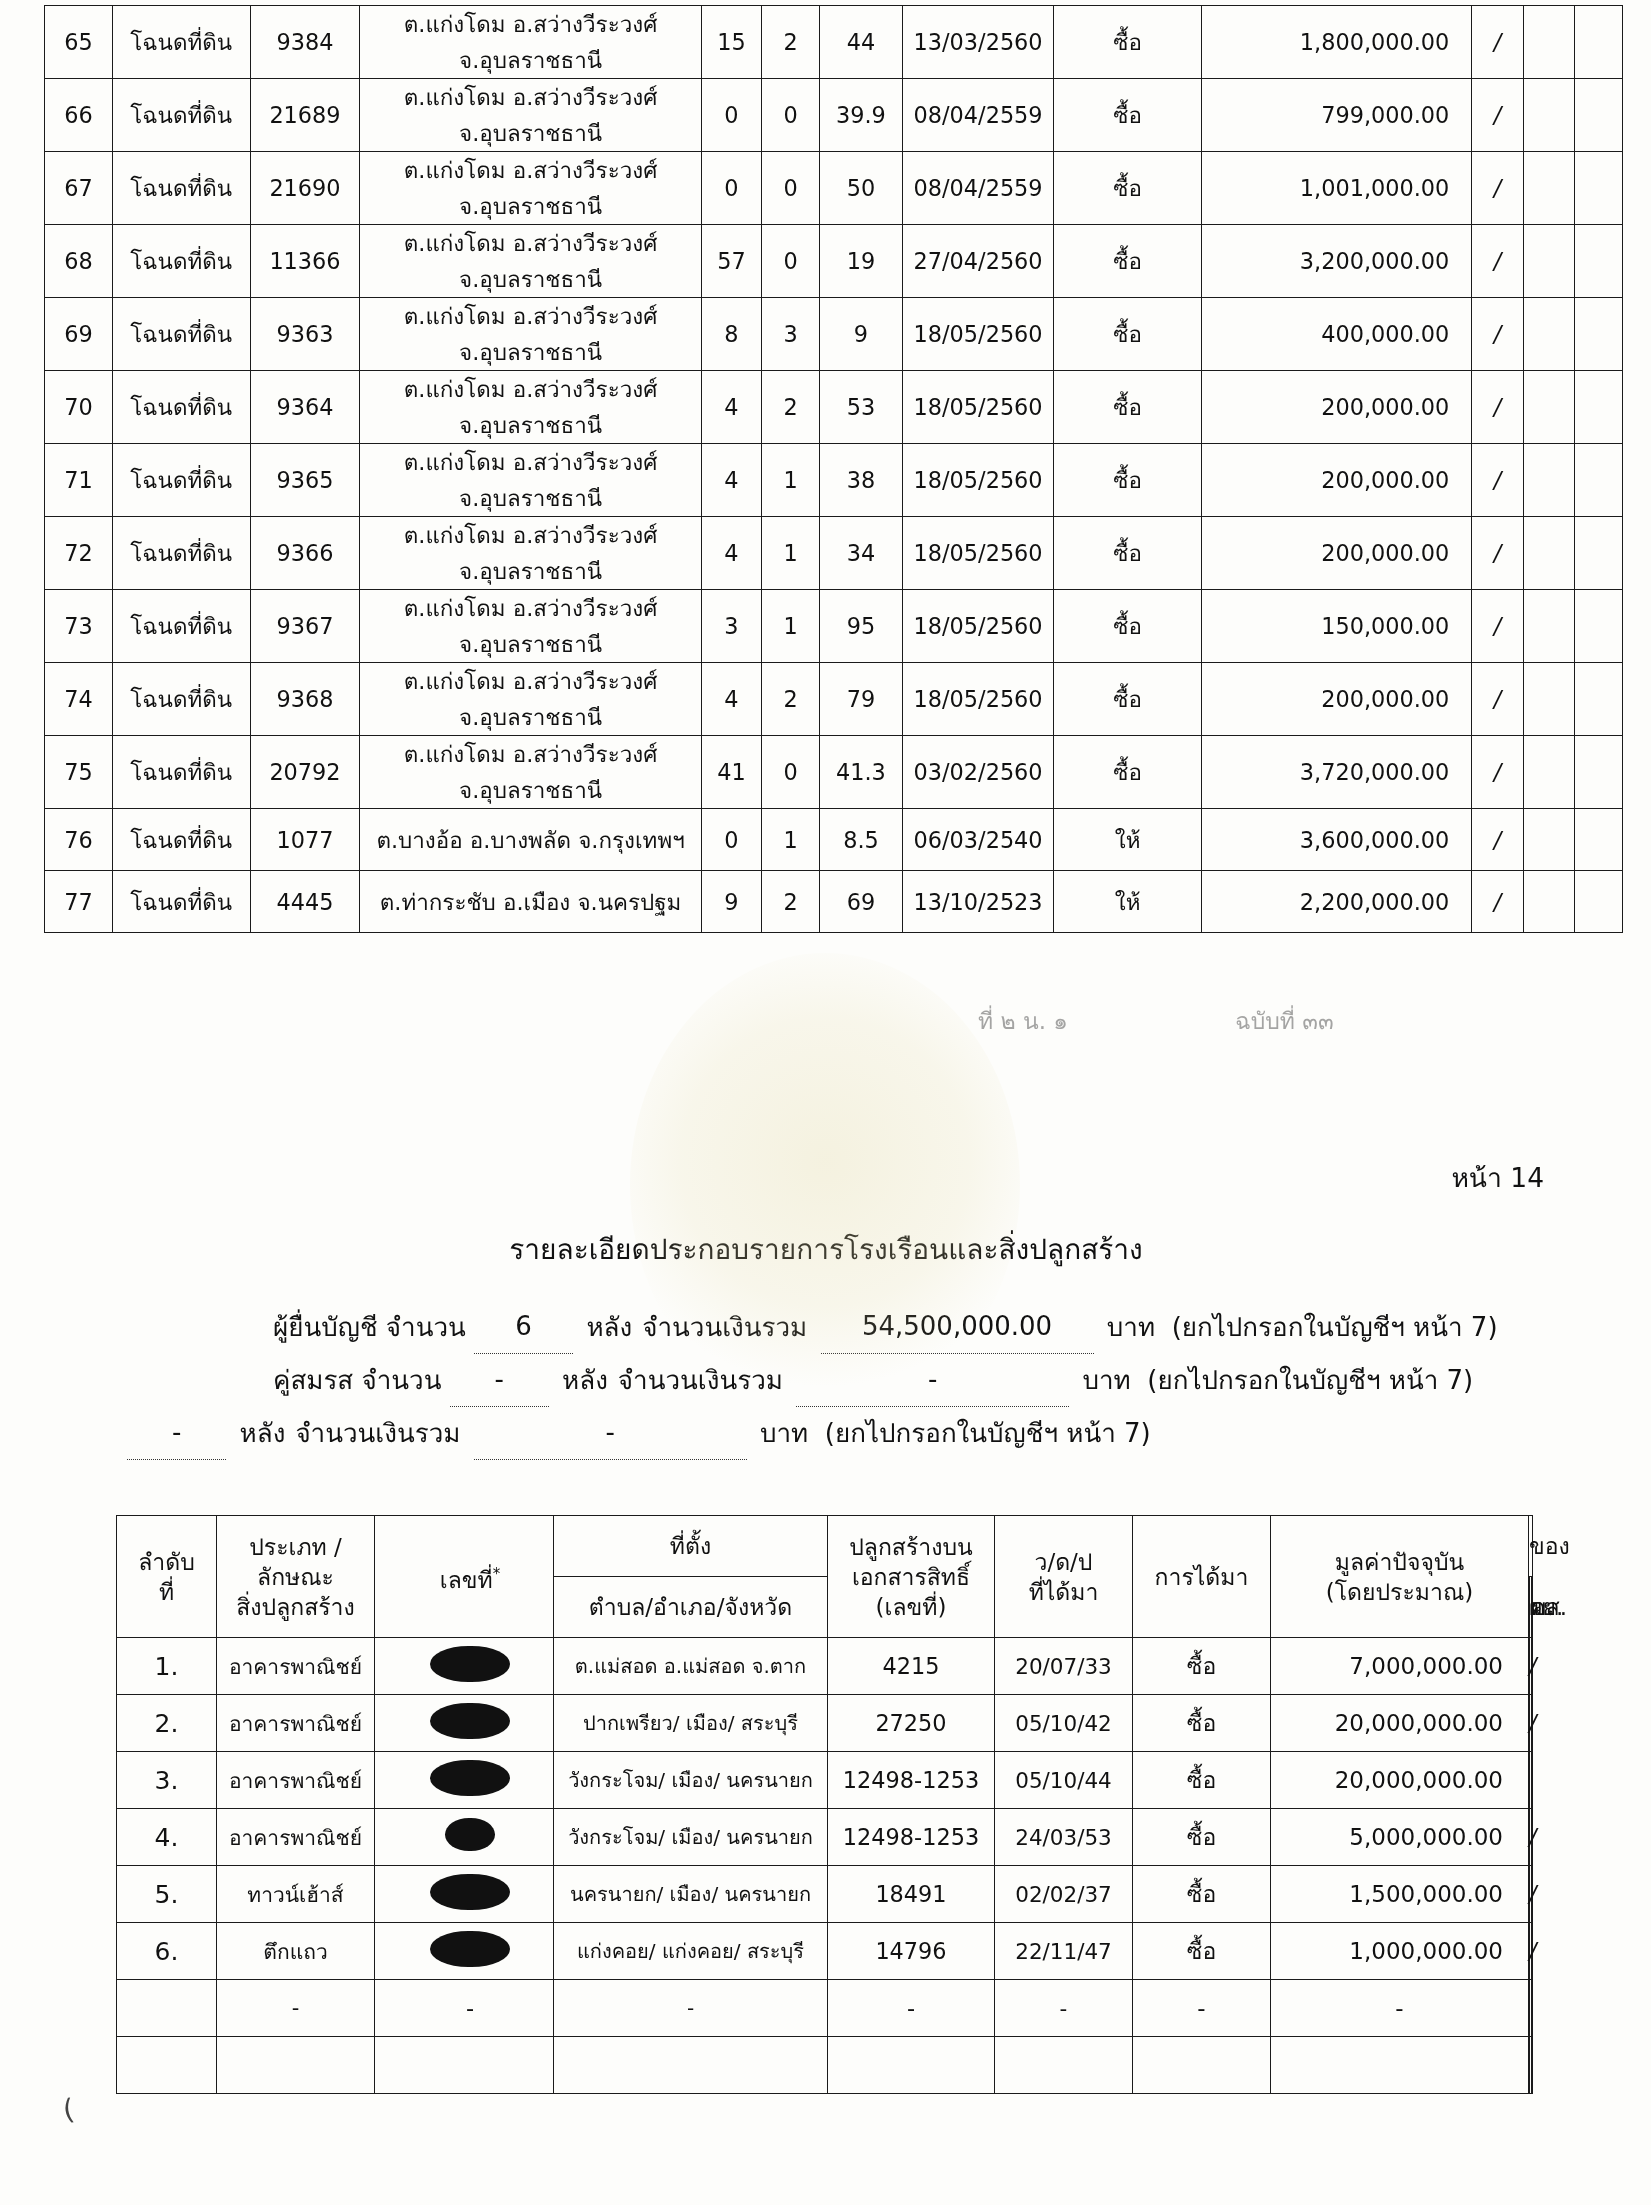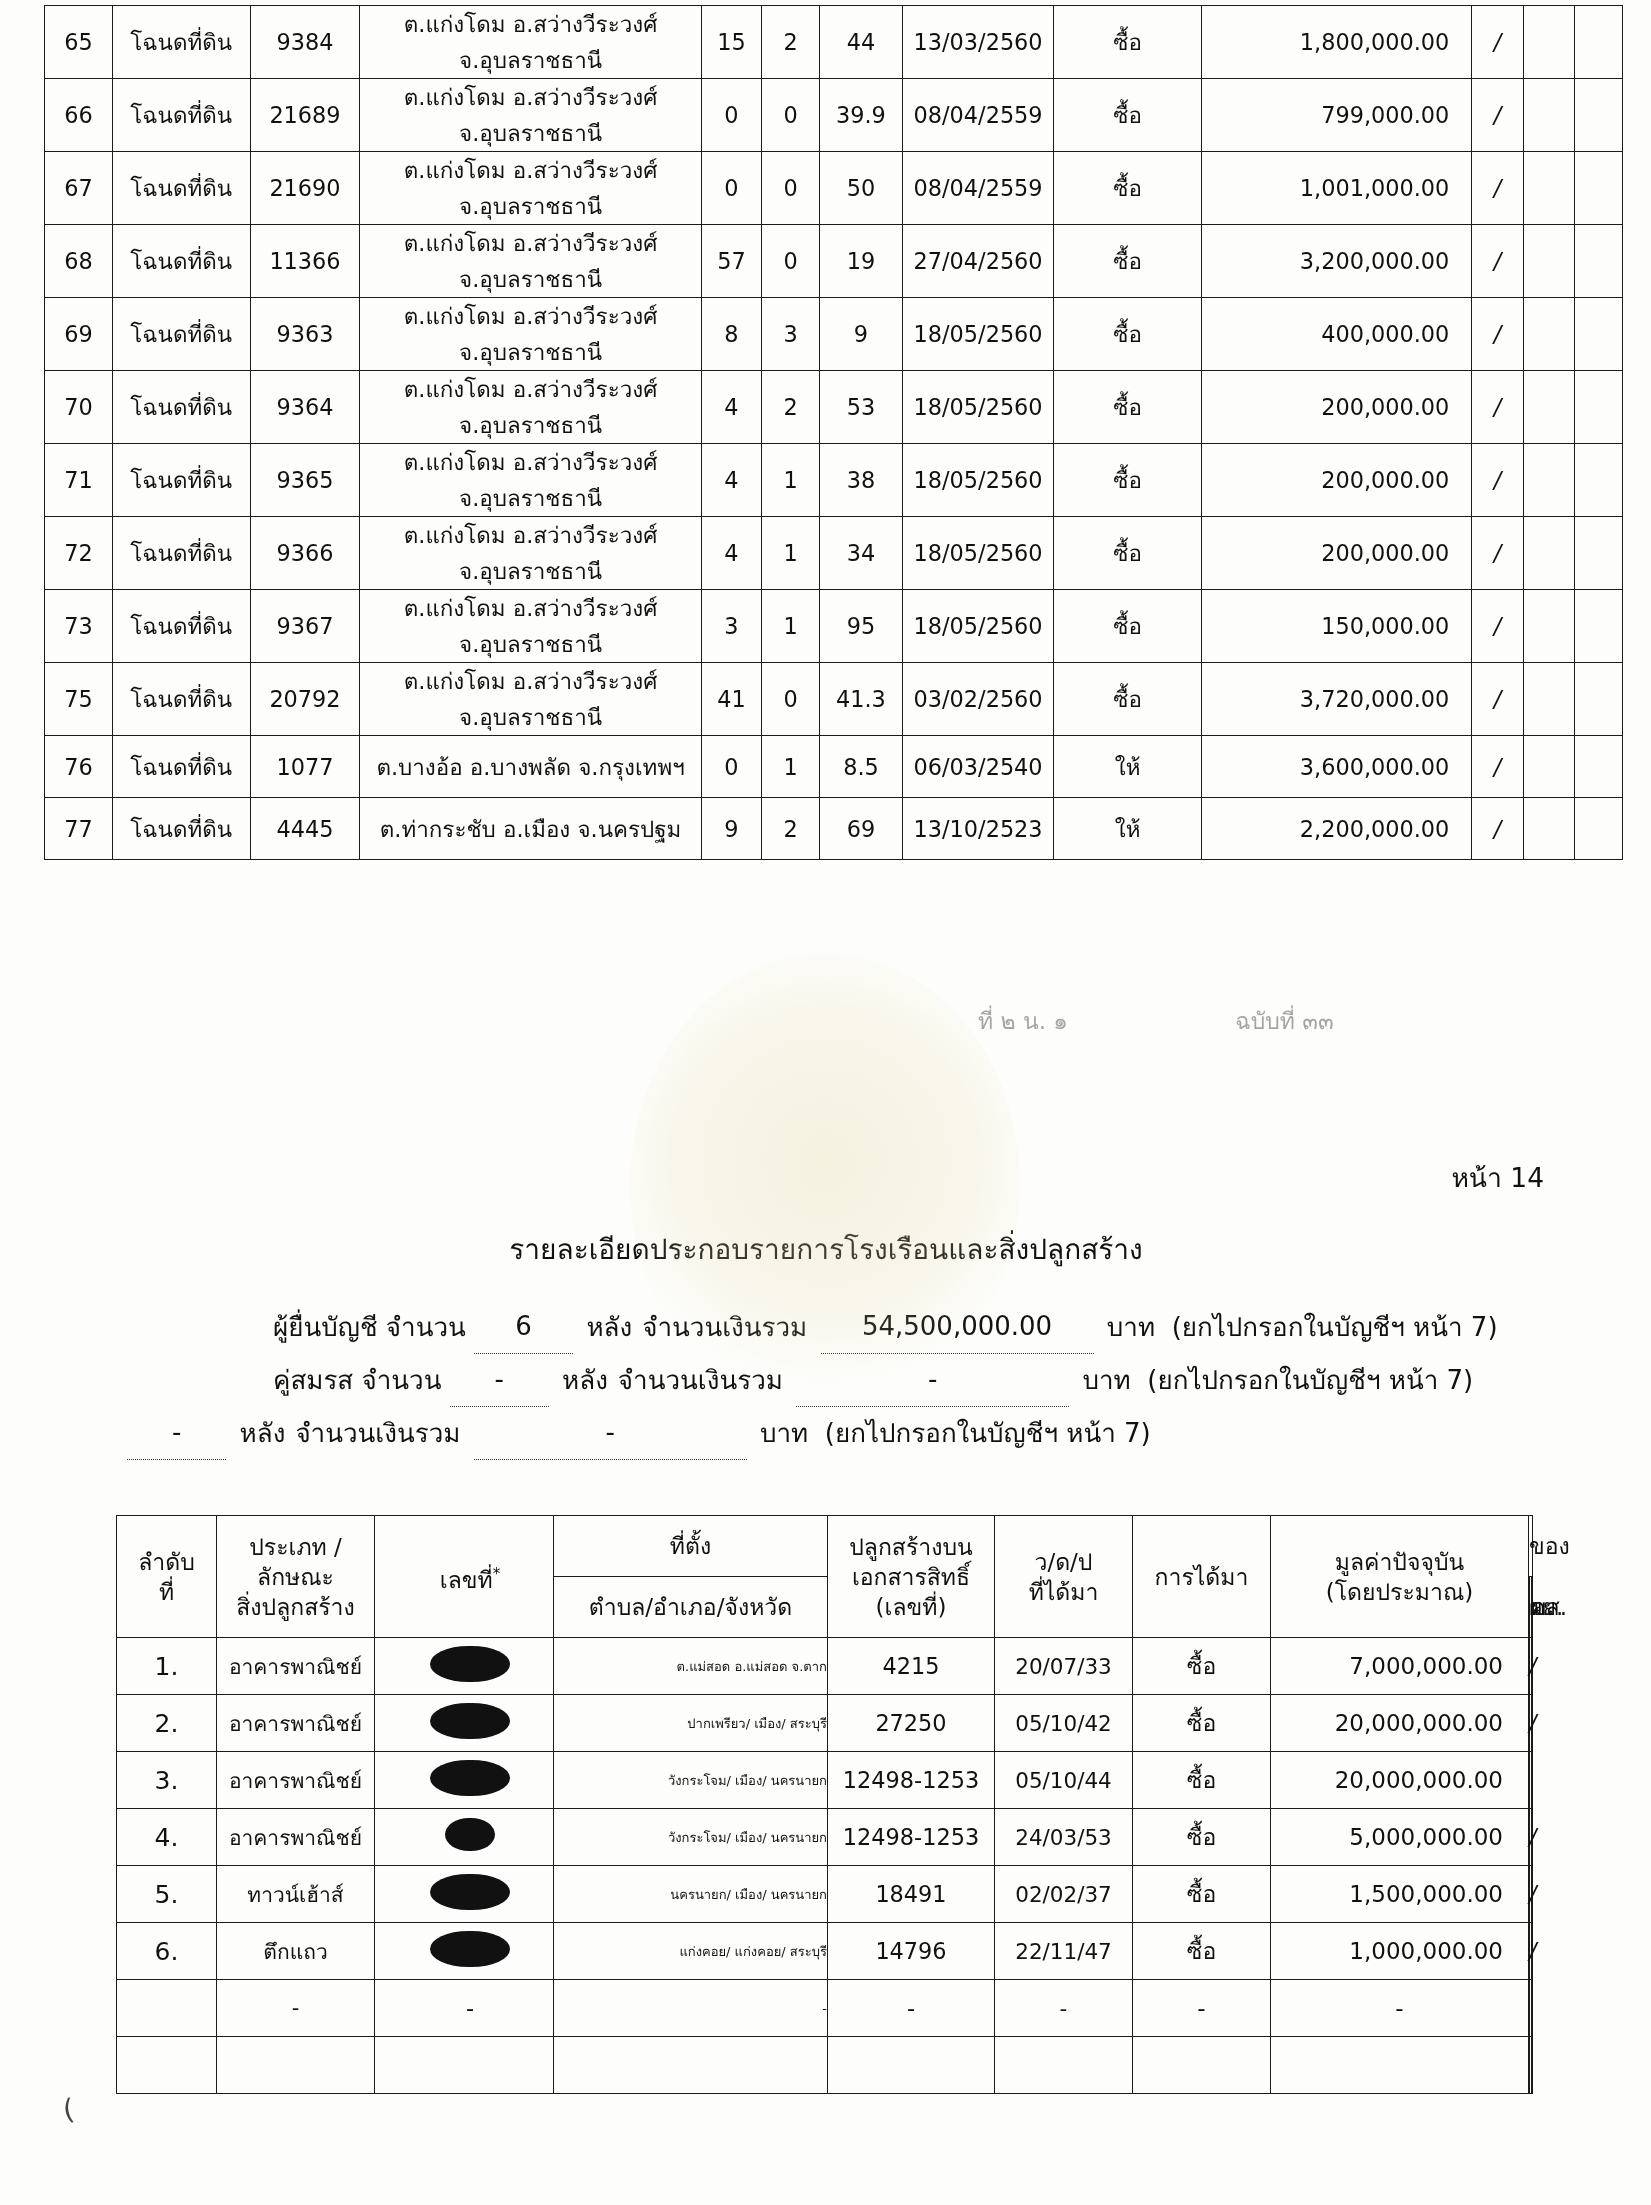--- a/index.html
+++ b/index.html
@@ -191,21 +191,21 @@
   .b-date  { width: 137px; }
   .b-acq   { width: 137px; }
   .b-value { width: 257px; }
   .b-m1    { width: 66px; }
   .b-m2    { width: 65px; }
   .b-m3    { width: 60px; }
 
   .bottom-table .data td { height: 56px; }
   .bottom-table .data .b-no { font-size: 25px; }
   .bottom-table .data .b-type { font-size: 21px; }
-  .bottom-table .data .b-loc { font-size: 13px; text-align: right; }
+  .bottom-table .data .b-loc { font-size: 20px; }
   .bottom-table .data .b-build { font-size: 22.4px; }
   .bottom-table .data .b-date { font-size: 21.5px; }
   .bottom-table .data .b-acq { font-size: 23px; }
   .bottom-table .data .b-value { font-size: 23px; text-align: right; padding-right: 25px; }
 
   .redact {
     display: inline-block;
     width: 80px;
     height: 36px;
     background: #111;
@@ -377,20 +377,35 @@
           <td class="c-ngan">1</td>
           <td class="c-wa">95</td>
           <td class="c-date">18/05/2560</td>
           <td class="c-acq">ซื้อ</td>
           <td class="c-value">150,000.00</td>
           <td class="c-mark1 slash">/</td>
           <td class="c-mark2"></td>
           <td class="c-mark3"></td>
         </tr>
 
+        <tr class="data">
+          <td class="c-no">74</td>
+          <td class="c-type">โฉนดที่ดิน</td>
+          <td class="c-num">9368</td>
+          <td class="c-loc">ต.แก่งโดม อ.สว่างวีระวงศ์ จ.อุบลราชธานี</td>
+          <td class="c-rai">4</td>
+          <td class="c-ngan">2</td>
+          <td class="c-wa">79</td>
+          <td class="c-date">18/05/2560</td>
+          <td class="c-acq">ซื้อ</td>
+          <td class="c-value">200,000.00</td>
+          <td class="c-mark1 slash">/</td>
+          <td class="c-mark2"></td>
+          <td class="c-mark3"></td>
+        </tr>
 
         <tr class="data">
           <td class="c-no">75</td>
           <td class="c-type">โฉนดที่ดิน</td>
           <td class="c-num">20792</td>
           <td class="c-loc">ต.แก่งโดม อ.สว่างวีระวงศ์ จ.อุบลราชธานี</td>
           <td class="c-rai">41</td>
           <td class="c-ngan">0</td>
           <td class="c-wa">41.3</td>
           <td class="c-date">03/02/2560</td>

